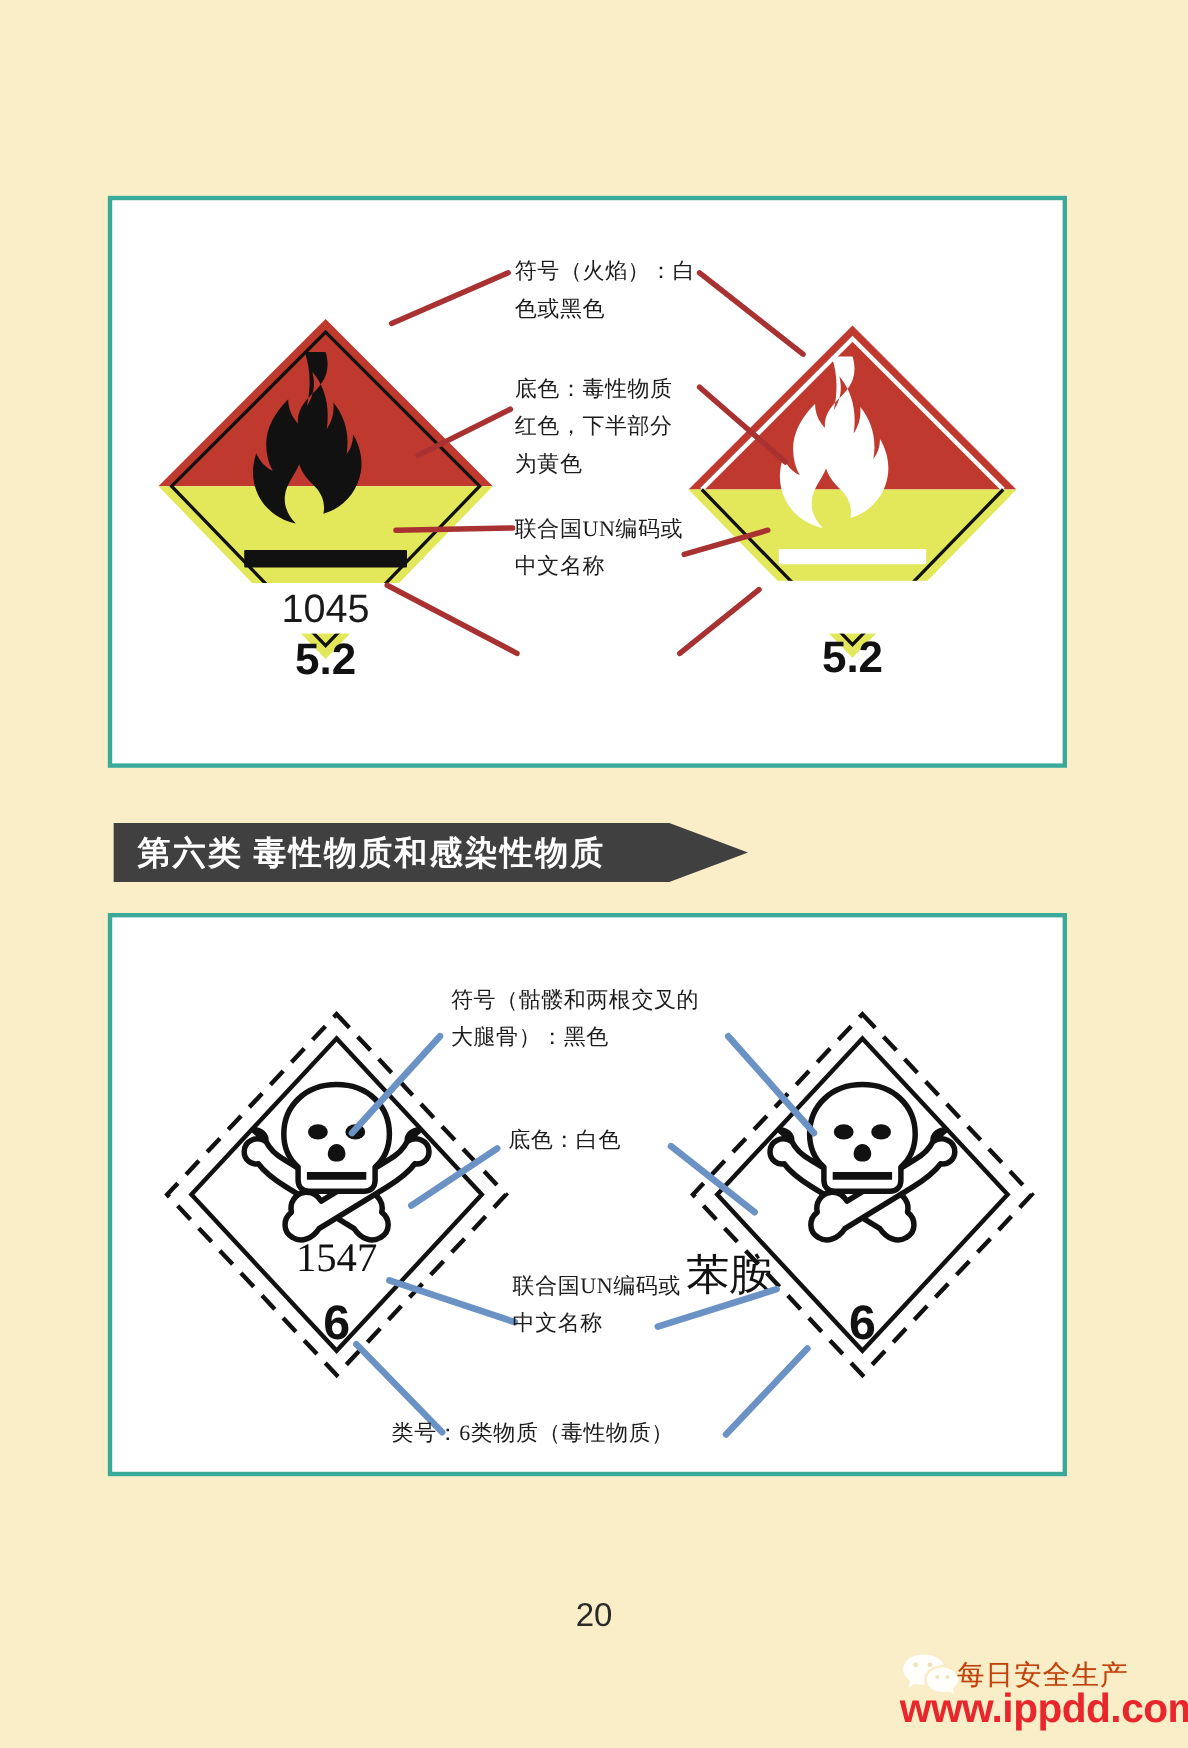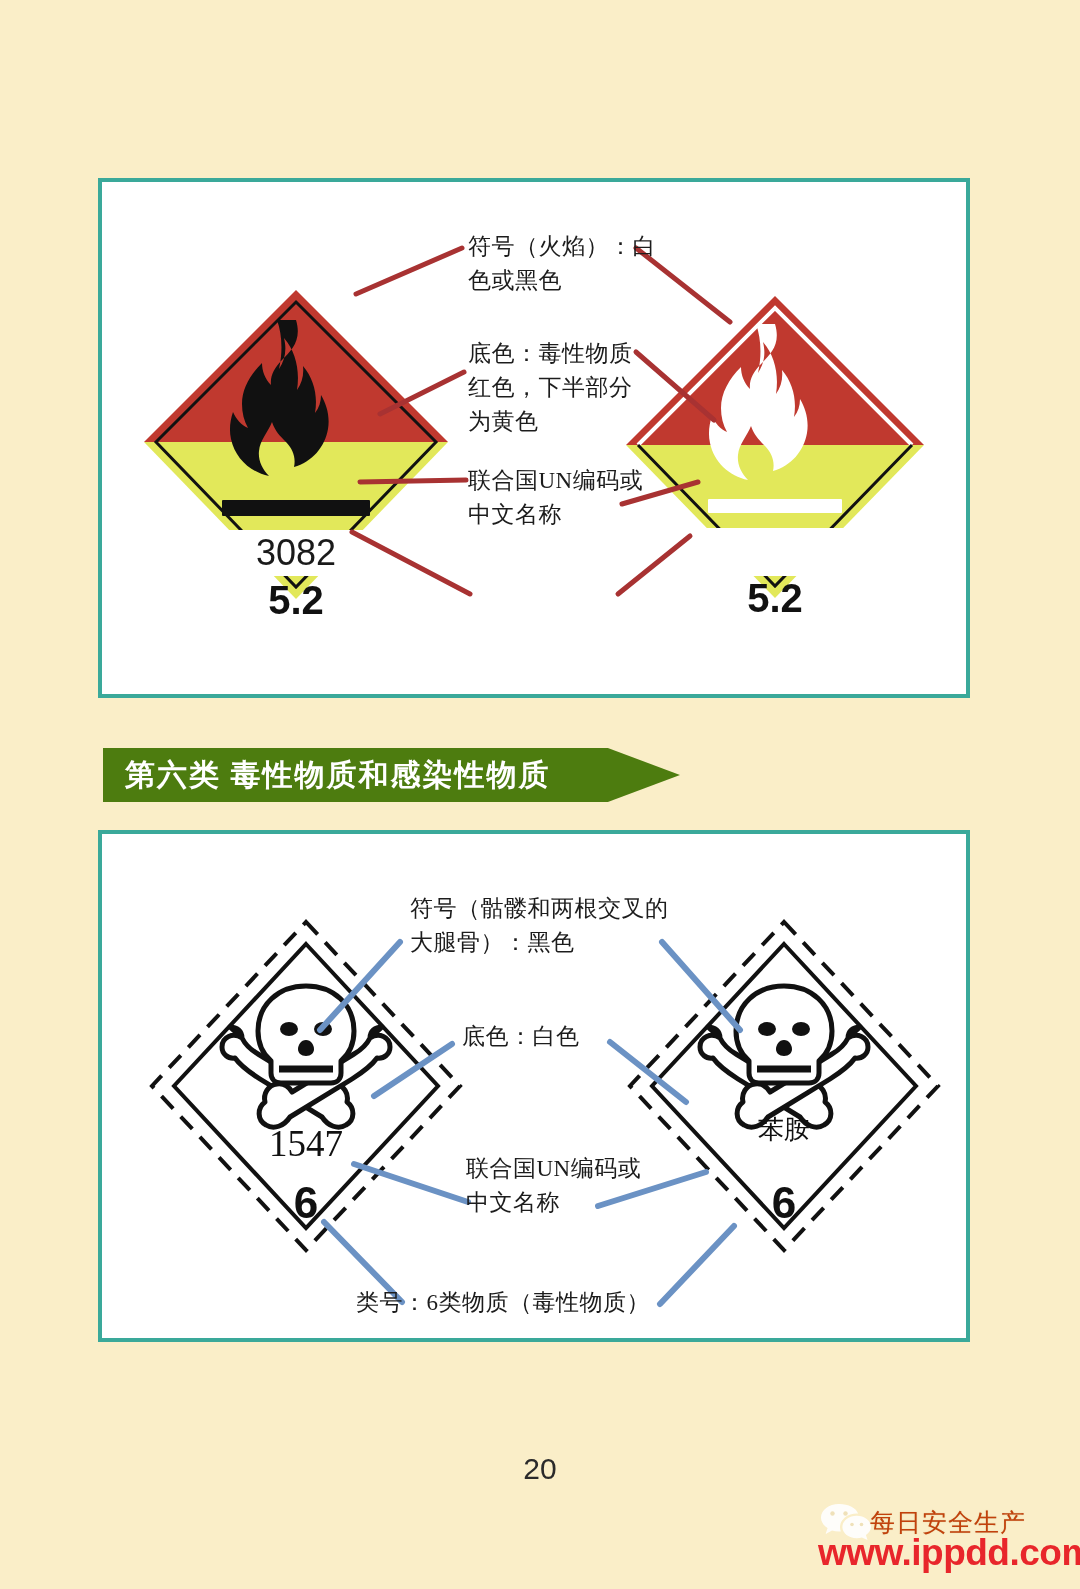--- a/index.html
+++ b/index.html
@@ -17,34 +17,34 @@
     border:4px solid #3aa99a;
     box-sizing:border-box;
   }
   #panel-top{left:98px;top:178px;width:872px;height:520px;}
   #panel-bottom{left:98px;top:830px;width:872px;height:512px;}
   .panel-inner{position:absolute;inset:0;}
 
   
   #section-banner{
     position:absolute;left:103px;top:748px;width:577px;height:54px;
-    background:#4d7c0f;
+    background:#404040;
     clip-path:polygon(0 0, 87.5% 0, 100% 50%, 87.5% 100%, 0 100%);
     display:flex;align-items:center;
   }
   #section-banner .btxt{
     color:#ffffff;font-size:30px;letter-spacing:2px;
     padding-left:22px;font-family:"Liberation Serif","DejaVu Serif",serif;
     font-weight:600;white-space:nowrap;
   }
 
   
   .anno{
     position:absolute;color:#1c1c1c;
-    font-size:23px;line-height:34px;letter-spacing:0.5px;
+    font-size:20px;line-height:34px;letter-spacing:0.5px;
     font-family:"Liberation Serif","DejaVu Serif",serif;
     white-space:pre-line;
   }
 
   
   .leaders{position:absolute;inset:0;pointer-events:none;}
 
   
   .placard{position:absolute;}
 
@@ -108,21 +108,21 @@
                      c 3 12 1 22 -5 31
                      c 4 -18 3 -35 -2 -49 Z"></path>
             <rect x="86" y="218" width="148" height="16" rx="1"></rect>
           </g>
 
           <rect x="78" y="248" width="164" height="46" fill="#ffffff"></rect>
         </svg>
         <div style="position:absolute;left:78px;top:248px;width:164px;height:46px;
                     display:flex;align-items:center;justify-content:center;
                     font-family:'Liberation Sans','DejaVu Sans',sans-serif;
-                    font-size:36px;color:#1a1a1a;">3082</div>
+                    font-size:36px;color:#1a1a1a;">1045</div>
         <div style="position:absolute;left:78px;top:296px;width:164px;
                     text-align:center;font-weight:bold;
                     font-family:'Liberation Sans','DejaVu Sans',sans-serif;
                     font-size:40px;color:#111111;">5.2</div>
       </div>
 
       <div class="placard" style="left:518px;top:108px;width:310px;height:315px;">
         <svg viewBox="0 0 310 315" width="310" height="315">
           <polygon points="155,6 304,155 6,155" fill="#c0392f"></polygon>
           <polygon points="6,155 304,155 155,308" fill="#e2e85a"></polygon>
@@ -255,23 +255,23 @@
                      c6 0 10 -4 10 -10 l0 -12
                      c8 -7 13 -17 13 -30
                      c0 -26 -20 -45 -48 -45 Z" fill="#ffffff"></path>
             <ellipse cx="143" cy="113" rx="9" ry="7" fill="#111111" stroke="none"></ellipse>
             <ellipse cx="177" cy="113" rx="9" ry="7" fill="#111111" stroke="none"></ellipse>
             <path d="M160 124 c-5 0 -8 5 -8 9 c0 4 3 7 8 7 c5 0 8 -3 8 -7
                      c0 -4 -3 -9 -8 -9 Z" fill="#111111" stroke="none"></path>
             <path d="M133 153 l54 0" stroke="#111111" stroke-width="7"></path>
           </g>
         </svg>
-        <div style="position:absolute;left:0;top:196px;width:320px;text-align:center;
-                    font-family:'Liberation Sans','DejaVu Sans',sans-serif;
-                    font-size:26px;color:#111111;">苯胺</div>
+        <div style="position:absolute;left:0;top:216px;width:320px;
+                    font-family:'Liberation Sans','DejaVu Sans',sans-serif;
+                    font-size:39px;color:#111111;">苯胺</div>
         <div style="position:absolute;left:0;top:262px;width:320px;text-align:center;
                     font-family:'Liberation Sans','DejaVu Sans',sans-serif;
                     font-size:44px;font-weight:bold;color:#111111;">6</div>
       </div>
 
       <svg class="leaders" width="864" height="504">
         <g stroke="#6b92c4" stroke-width="6" stroke-linecap="round">
           <line x1="218" y1="196" x2="298" y2="108"></line>
           <line x1="560" y1="108" x2="638" y2="196"></line>
           <line x1="272" y1="262" x2="350" y2="210"></line>

